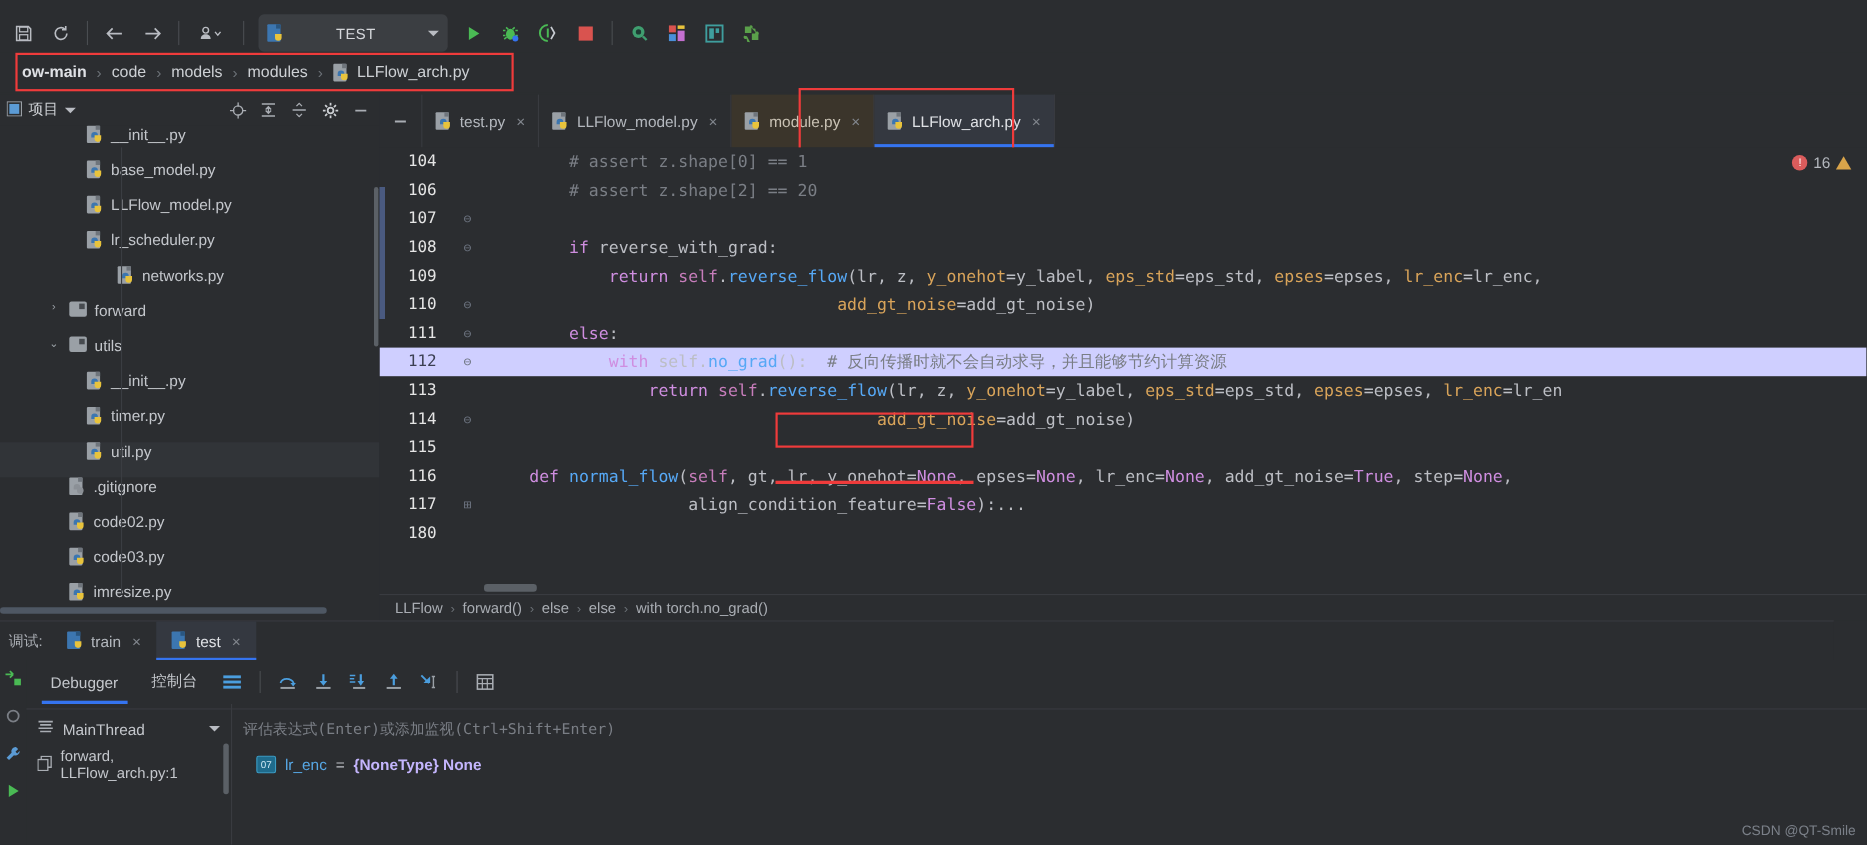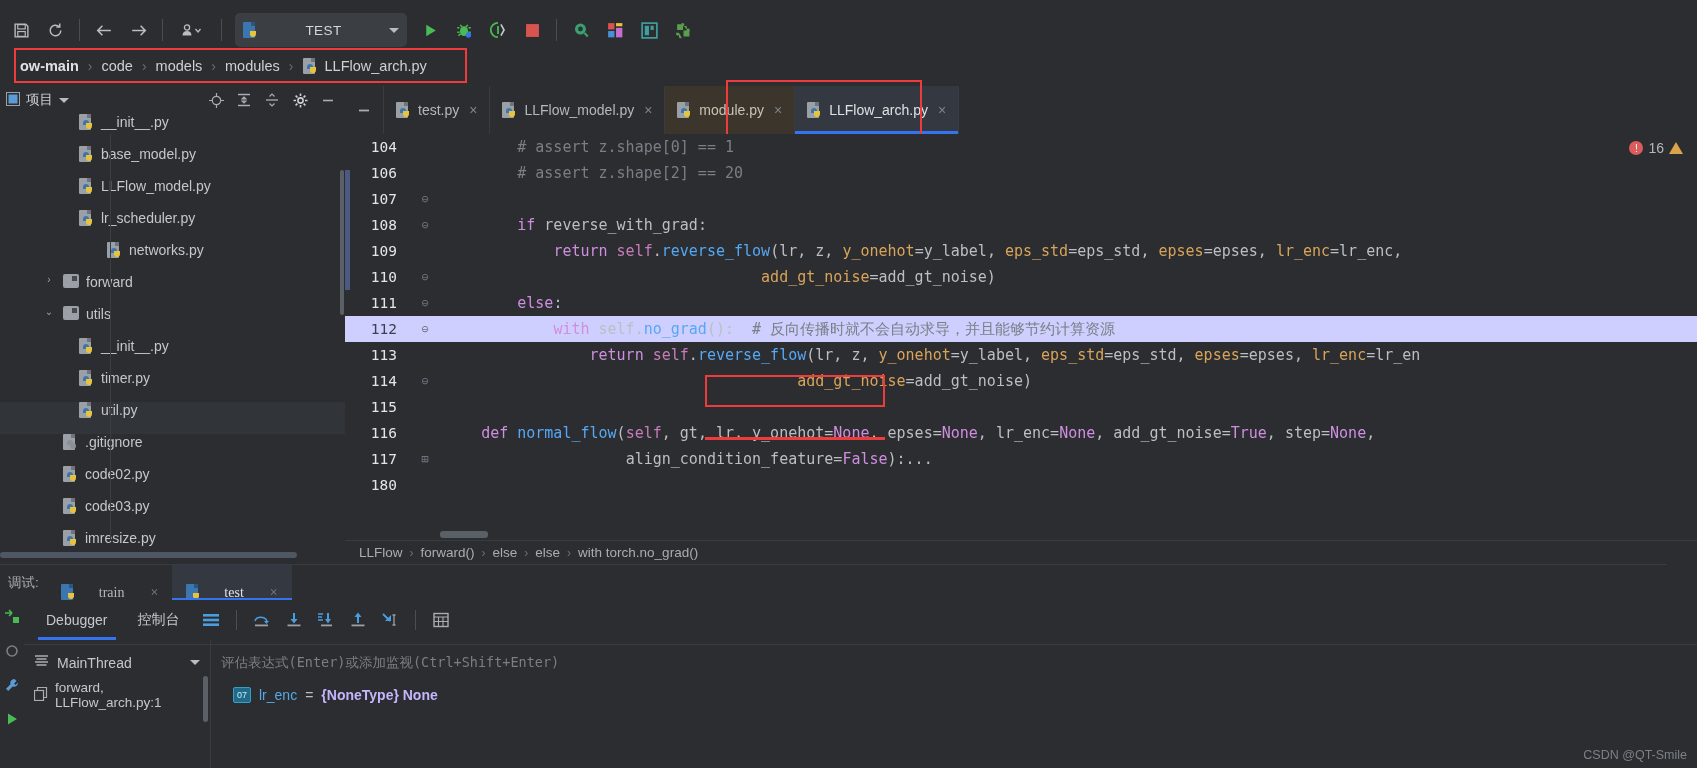--- a/index.html
+++ b/index.html
@@ -142,21 +142,21 @@
   }
   .ecrumb .it { cursor:pointer; }
   .ecrumb .sp { color:#6b7076; margin:0 7px; font-size:12px;}
 
   
   .runtabs {
     position:absolute; left:0; top:564px; width:1667px; height:36px;
     background:#2b2d30; display:flex; align-items:center; border-top:1px solid #393b40;
   }
   .runtabs .lbl { font-size:13.5px; color:#a9adb3; padding:0 8px; }
-  .rtab { display:flex; align-items:flex-end; gap:23px; height:36px; padding:0 14px; cursor:pointer; font-size:14px; color:#b4b8be; position:relative;font-family:Liberation Serif, serif;}
+  .rtab { display:flex; align-items:center; gap:7px; height:36px; padding:0 14px; cursor:pointer; font-size:14px; color:#b4b8be; position:relative;}
   .rtab.active { background:#343840; color:#dfe1e5;}
   .rtab.active::after { content:""; position:absolute; left:0;right:0;bottom:0;height:3px;background:#3574f0;}
   .pyicon.run .sheet{background:#3c76b0;} 
   .pyicon.run .fold{background:#2a5680;}
 
   
   .dbg { position:absolute; left:0; top:600px; width:1697px; height:168px; background:#2b2d30; }
   .dbg-left { position:absolute; left:0; top:0; width:24px; height:168px; background:#2b2d30; }
   .dbg-side-icon { width:24px;height:34px;display:flex;align-items:center;justify-content:center;cursor:pointer;font-size:15px;}
   .dbg-toolbar { position:absolute; left:24px; top:0; width:1673px; height:40px; display:flex; align-items:center; gap:2px; padding-left:8px;text-align:center;}

